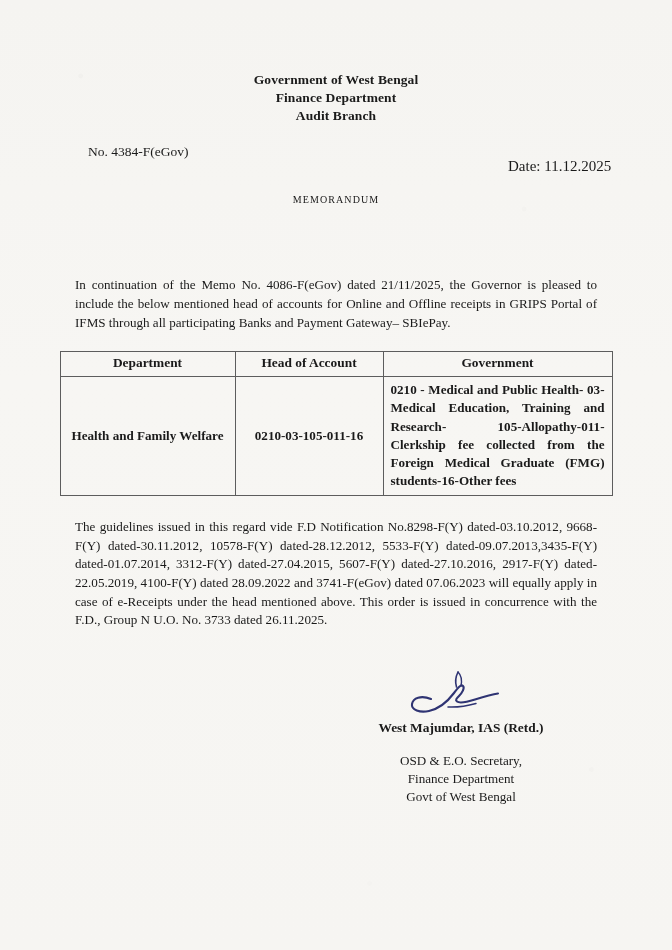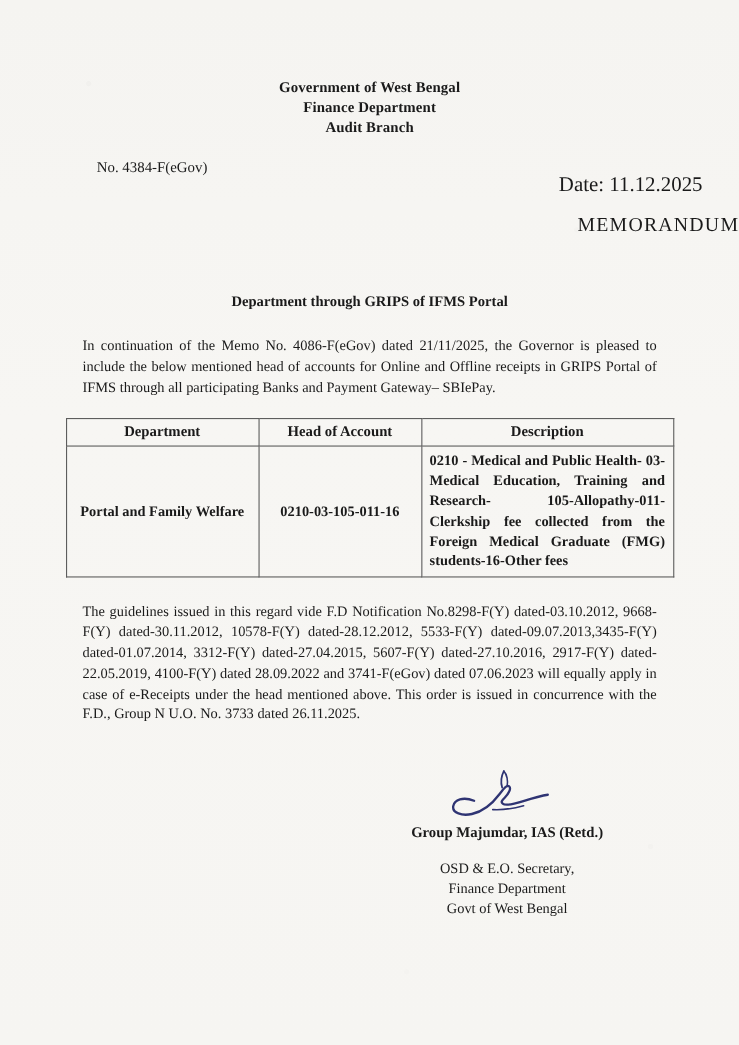--- a/index.html
+++ b/index.html
@@ -53,26 +53,26 @@
   .refno {
     position: absolute;
     left: 88px;
     top: 0;
     font-size: 13.5px;
   }
   .refdate {
     position: absolute;
     left: 508px;
     top: 14px;
-    font-size: 19px;
+    font-size: 15px;
   }
 
   .memo-title {
-    text-align: right;
-    font-size: 18px;
+    text-align: center;
+    font-size: 10px;
     letter-spacing: 1.1px;
     margin-top: 16px;
   }
 
   .subject {
     text-align: center;
     font-weight: bold;
     font-size: 13.3px;
     line-height: 1.42;
     margin: 31px auto 0;
@@ -163,60 +163,59 @@
 
   <div class="refrow">
     <div class="refno">No. 4384-F(eGov)</div>
     <div class="refdate">Date: 11.12.2025</div>
   </div>
 
   <div class="memo-title">MEMORANDUM</div>
 
   <div class="subject">
     <br>
-    <span>Department through GRIPS of IFMS Portal</span>
   </div>
 
   <div class="body-text">In continuation of the Memo No. 4086-F(eGov) dated 21/11/2025, the Governor is pleased to include the below mentioned head of accounts for Online and Offline receipts in GRIPS Portal of IFMS through all participating Banks and Payment Gateway– SBIePay.</div>
 
   <table class="acct">
     <colgroup>
       <col class="c1">
         <col class="c2">
         <col class="c3">
     </colgroup>
     <thead>
       <tr>
         <th>Department</th>
         <th>Head of Account</th>
-        <th>Description</th>
+        <th>Government</th>
       </tr>
     </thead>
     <tbody>
       <tr>
-        <td class="dept">Portal and Family Welfare</td>
+        <td class="dept">Health and Family Welfare</td>
         <td class="head">0210-03-105-011-16</td>
         <td class="desc">0210 - Medical and Public Health- 03- Medical Education, Training and Research- 105-Allopathy-011- Clerkship fee collected from the Foreign Medical Graduate (FMG) students-16-Other fees</td>
       </tr>
     </tbody>
   </table>
 
   <div class="closing">The guidelines issued in this regard vide F.D Notification No.8298-F(Y) dated-03.10.2012, 9668-F(Y) dated-30.11.2012, 10578-F(Y) dated-28.12.2012, 5533-F(Y) dated-09.07.2013,3435-F(Y) dated-01.07.2014, 3312-F(Y) dated-27.04.2015, 5607-F(Y) dated-27.10.2016, 2917-F(Y) dated-22.05.2019, 4100-F(Y) dated 28.09.2022 and 3741-F(eGov) dated 07.06.2023 will equally apply in case of e-Receipts under the head mentioned above. This order is issued in concurrence with the F.D., Group N U.O. No. 3733 dated 26.11.2025.</div>
 
   <div class="sign-block">
     <svg class="sig-svg" width="120" height="56" viewBox="0 0 120 56">
       <g fill="none" stroke="#2f3473" stroke-linecap="round" stroke-linejoin="round">
         <path d="M57 6 C55 10, 54 16, 55.5 21" stroke-width="1.6"></path>
         <path d="M57 6 C60 9, 61 15, 60 20" stroke-width="1.4"></path>
         <path d="M30 33 C20 29, 12 32, 11 38 C10 44, 19 47, 28 45 C39 42.5, 47 35, 53 27
                  C57 21.5, 60 18, 62 20 C64 22, 61 27, 58 30 C55.5 32.5, 54 34, 56 35.5
                  C58.5 37.5, 66 36, 74 33.5 C82 31, 90 28.5, 97 27.5" stroke-width="2.1"></path>
         <path d="M47 41 C56 41.5, 66 40, 75 37.5" stroke-width="1.5"></path>
       </g>
     </svg>
-    <div class="signer">Group Majumdar, IAS (Retd.)</div>
+    <div class="signer">West Majumdar, IAS (Retd.)</div>
     <div class="designation">
       <div>OSD &amp; E.O. Secretary,</div>
       <div>Finance Department</div>
       <div>Govt of West Bengal</div>
     </div>
   </div>
 </div>
 
 </body></html>

